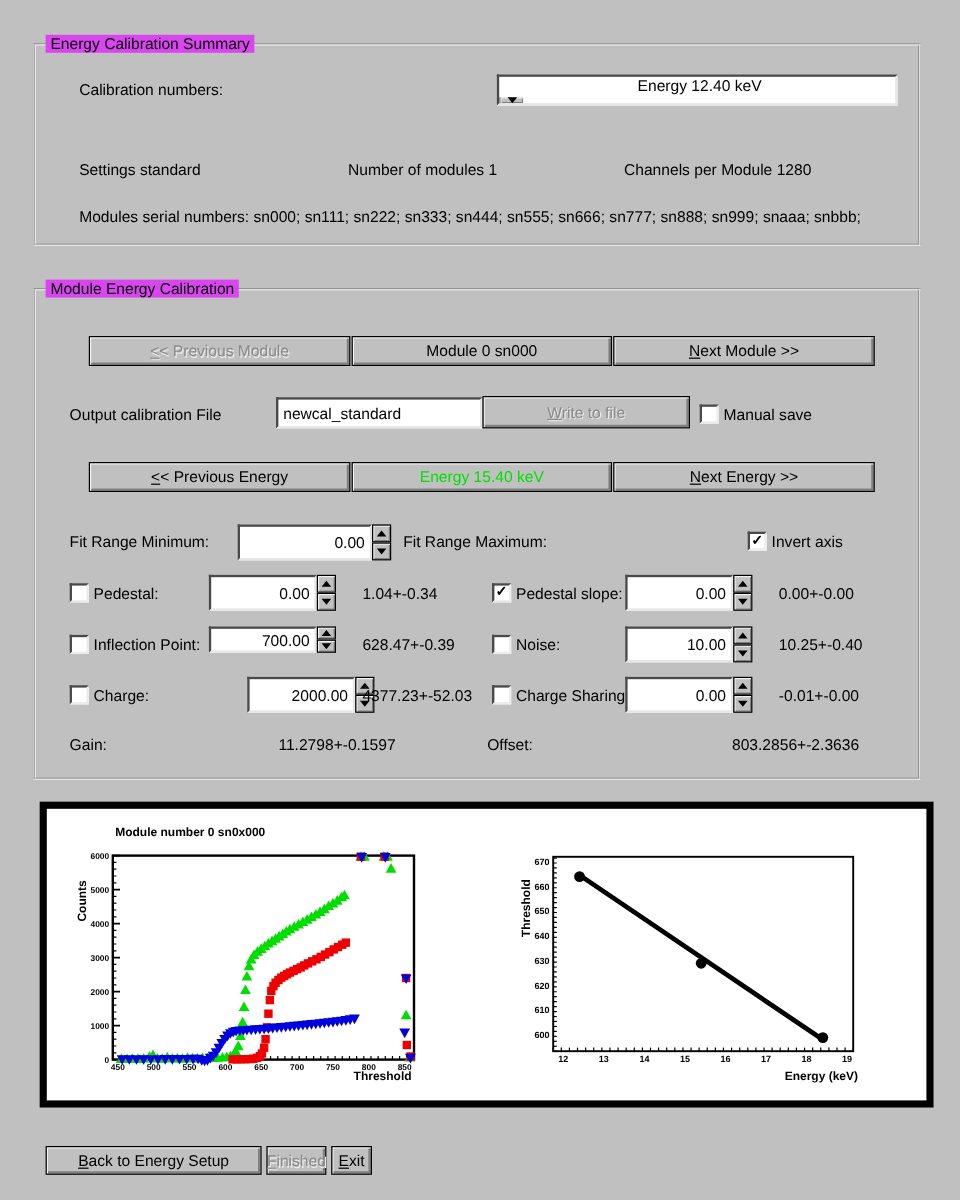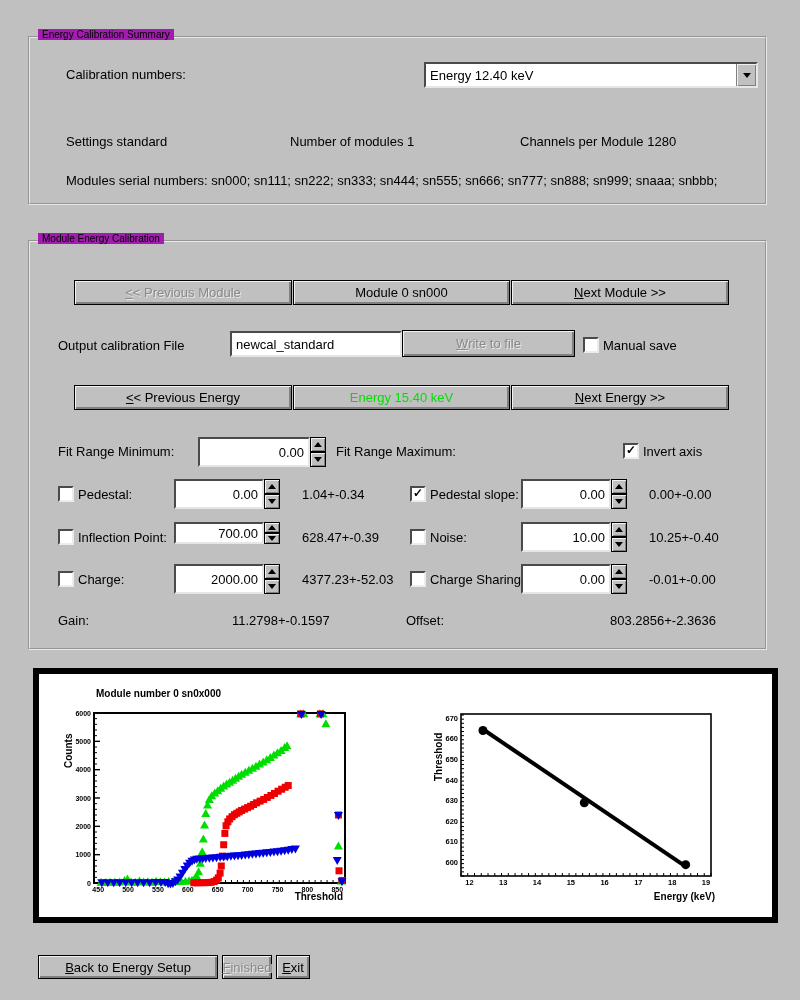--- a/index.html
+++ b/index.html
@@ -1,19 +1,19 @@
 <!DOCTYPE html>
 <html><head>
 <meta charset="utf-8">
 <style>
   html,body{margin:0;padding:0;background:#c0c0c0;}
   #app{position:relative;width:800px;height:1000px;background:#c0c0c0;
        font-family:"Liberation Sans",sans-serif;font-size:13px;color:#000;overflow:hidden;}
   .groupbox{position:absolute;border:2px groove #e8e8e8;}
-  .grouptitle{position:absolute;top:-9px;left:8px;background:#a21caf;padding:0 4px;font-size:10px;}
+  .grouptitle{position:absolute;top:-9px;left:8px;background:#d946ef;padding:0 4px;font-size:13px;}
   .lbl{position:absolute;white-space:nowrap;}
   .btn{position:absolute;background:#c0c0c0;border:1px solid #000;
        box-shadow:inset 1px 1px 0 #f2f2f2,inset -2px -2px 0 #808080;
        font-family:"Liberation Sans",sans-serif;font-size:13px;color:#000;
        display:flex;align-items:center;justify-content:center;white-space:nowrap;padding:0;}
   .btn.disabled{color:#8a8a8a;text-shadow:1px 1px 0 #e9e9e9;align-items:center;}
   .u{text-decoration:underline;}
   .field{position:absolute;background:#fff;border:2px solid;border-color:#4a4a4a #e6e6e6 #e6e6e6 #4a4a4a;
        font-family:"Liberation Sans",sans-serif;font-size:13px;color:#000;padding:0 4px;margin:0;
        display:flex;align-items:center;}
@@ -39,21 +39,21 @@
   .plotpanel{position:absolute;background:#fff;border:6px solid #000000;}
 </style>
 </head>
 <body>
 
 <div id="app">
 
   <div class="groupbox" style="left:28px;top:36px;width:735px;height:165px;">
     <span class="grouptitle">Energy Calibration Summary</span>
     <span class="lbl" style="left:36px;top:29px;">Calibration numbers:</span>
-    <div class="combo" style="left:394px;top:24px;width:330px;height:22px;">
+    <div class="combo" style="left:384px;top:24px;width:330px;height:22px;flex-direction:column;">
       <span class="txt">Energy 12.40 keV</span>
       <span class="cbtn">
           <span class="arr-dn"></span>
         </span>
     </div>
     <span class="lbl" style="left:36px;top:96px;">Settings standard</span>
     <span class="lbl" style="left:260px;top:96px;">Number of modules 1</span>
     <span class="lbl" style="left:490px;top:96px;">Channels per Module 1280</span>
     <span class="lbl" style="left:36px;top:135px;">Modules serial numbers: sn000; sn111; sn222; sn333; sn444; sn555; sn666; sn777; sn888; sn999; snaaa; snbbb;</span>
   </div>
@@ -159,21 +159,21 @@
           <span class="sb">
             <span class="arr-dn"></span>
           </span>
         </span>
     </div>
     <span class="lbl" style="left:619px;top:288px;">10.25+-0.40</span>
 
     <span class="checkbox" style="left:28px;top:329px;"></span>
     <span class="lbl" style="left:48px;top:330px;">Charge:</span>
     <div class="spinwrap" style="left:144px;top:322px;height:30px;">
-      <input class="spinfield" style="width: 90px;" value="2000.00">
+      <input class="spinfield" style="width: 90px; margin-left: 32px;" value="2000.00">
       <span class="spinbtns">
           <span class="sb">
             <span class="arr-up"></span>
           </span>
           <span class="sb">
             <span class="arr-dn"></span>
           </span>
         </span>
     </div>
     <span class="lbl" style="left:272px;top:330px;">4377.23+-52.03</span>

